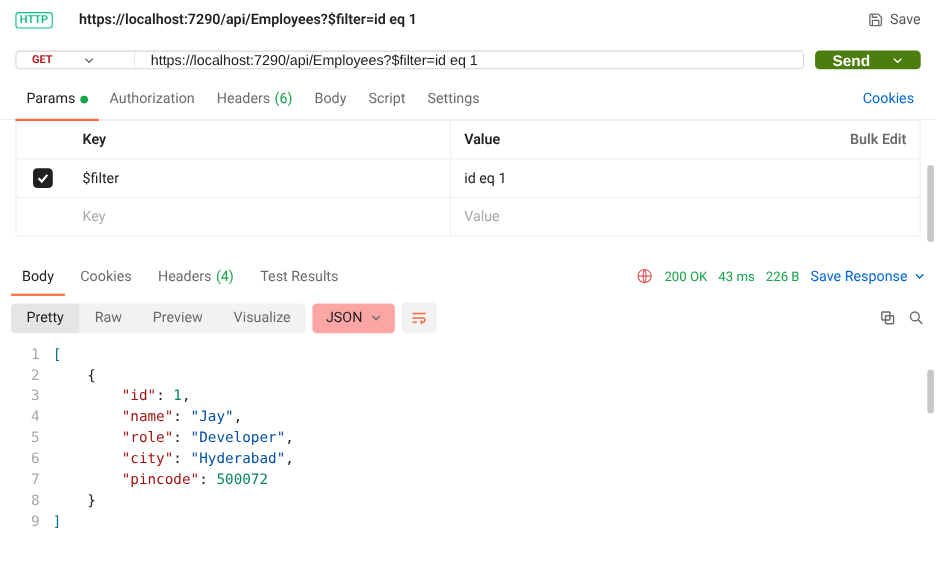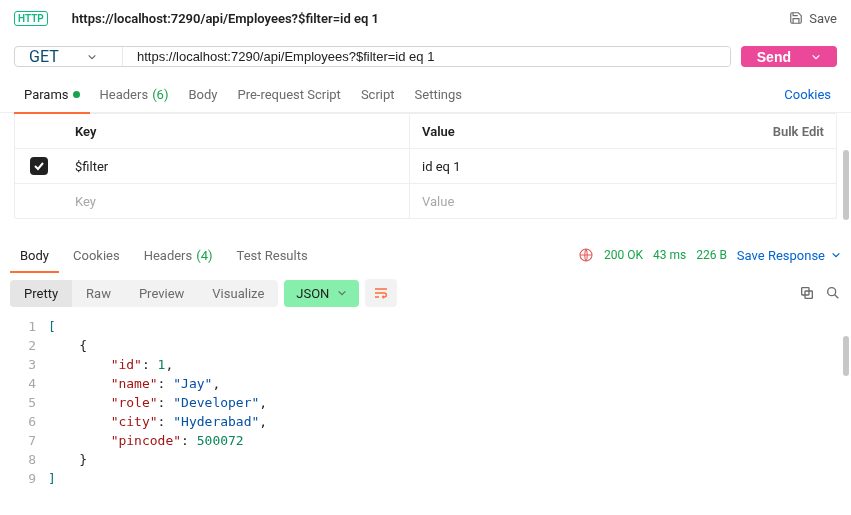--- a/index.html
+++ b/index.html
@@ -5,24 +5,24 @@
 * { box-sizing: border-box; margin: 0; padding: 0; }
 body { font-family: -apple-system, BlinkMacSystemFont, "Segoe UI", Roboto, sans-serif; font-size: 13px; color: #212121; background: #fff; width: 851px; height: 515px; overflow: hidden; position: relative; }
 .top-bar { display: flex; align-items: center; padding: 6px 14px; height: 36px; }
 .http-badge { color: #10B981; font-size: 10px; font-weight: 600; border: 1px solid #10B981; border-radius: 3px; padding: 1px 3px; margin-right: 24px; }
 .url-title { font-size: 13px; font-weight: 600; color: #212121; flex: 1; }
 .save-area { display: flex; align-items: center; gap: 6px; color: #555; font-size: 13px; cursor: pointer; }
 .save-icon { width: 14px; height: 14px; }
 .request-row { display: flex; align-items: stretch; padding: 10px 14px; gap: 10px; }
 .method-url { display: flex; flex: 1; border: 1px solid #d4d4d4; border-radius: 4px; overflow: hidden; }
 .method-select { display: flex; align-items: center; padding: 0 14px; gap: 28px; border-right: 1px solid #e8e8e8; cursor: pointer; min-width: 108px; }
-.method-label { font-weight: 400; color: #0c4a6e; font-size: 16px; }
+.method-label { font-weight: 700; color: #b91c1c; font-size: 10px; }
 .chevron { width: 10px; height: 10px; }
 .url-input { flex: 1; border: none; outline: none; padding: 0 14px; font-size: 13px; color: #212121; }
-.send-btn { display: flex; align-items: center; background: #ec4899; color: #fff; border: none; border-radius: 4px; padding: 0 16px; gap: 20px; cursor: pointer; font-size: 14px; font-weight: 600; }
+.send-btn { display: flex; align-items: center; background: #4d7c0f; color: #fff; border: none; border-radius: 4px; padding: 0 16px; gap: 20px; cursor: pointer; font-size: 14px; font-weight: 600; }
 .send-btn .chevron path { stroke: #fff; }
 .tabs-row { display: flex; align-items: center; padding: 0 14px; height: 36px; border-bottom: 1px solid #eee; }
 .tab { padding: 0 10px; height: 36px; display: flex; align-items: center; color: #6b6b6b; cursor: pointer; gap: 4px; text-align: center; }
 .tab.active { color: #212121; position: relative; }
 .tab.active::after { content: ""; position: absolute; left: 0; right: 0; bottom: -1px; height: 2px; background: #ff6c37; }
 .dot-green { width: 7px; height: 7px; border-radius: 50%; background: #17a34a; display: inline-block; }
 .count-green { color: #17a34a; }
 .spacer { flex: 1; }
 .cookies-link { color: #0265d2; cursor: pointer; padding: 0 6px; }
 .params-table { border: 1px solid #eee; margin: 0 14px; border-radius: 2px; }
@@ -42,21 +42,21 @@
 .rtab.active::after { content: ""; position: absolute; left: 0; right: 0; bottom: 0; height: 2px; background: #ff6c37; }
 .status-block { display: flex; align-items: center; gap: 10px; font-size: 12px; }
 .globe-icon { width: 16px; height: 16px; }
 .status-ok { color: #17a34a; }
 .status-meta { color: #17a34a; }
 .save-response { color: #0265d2; cursor: pointer; display: flex; align-items: center; gap: 6px; font-size: 13px; }
 .view-controls { display: flex; align-items: center; padding: 6px 10px; gap: 6px; background: #fff; }
 .segmented { display: flex; background: #f2f2f2; border-radius: 4px; overflow: hidden; }
 .seg { padding: 6px 14px; color: #6b6b6b; cursor: pointer; font-size: 13px; }
 .seg.active { background: #e5e5e5; color: #212121; }
-.json-select { display: flex; align-items: center; gap: 8px; background: #86efac; border-radius: 4px; padding: 6px 12px; cursor: pointer; font-size: 13px; color: #212121; justify-content: flex-end; }
+.json-select { display: flex; align-items: center; gap: 8px; background: #fca5a5; border-radius: 4px; padding: 6px 12px; cursor: pointer; font-size: 13px; color: #212121; justify-content: flex-end; }
 .wrap-btn { background: #f2f2f2; border-radius: 4px; padding: 6px 8px; cursor: pointer; display: flex; align-items: center; }
 .right-icons { display: flex; gap: 10px; align-items: center; }
 .copy-icon, .search-icon { width: 16px; height: 16px; cursor: pointer; }
 .code-area { display: flex; font-family: Menlo, Consolas, monospace; font-size: 13px; line-height: 19px; padding: 4px 0 10px 0; position: relative; }
 .gutter { width: 48px; text-align: right; color: #a8a8a8; padding-right: 12px; user-select: none; }
 .code { flex: 1; white-space: pre; }
 .t-bracket { color: #0b7285; }
 .t-brace { color: #212121; }
 .t-key { color: #a31515; }
 .t-str { color: #0451a5; }
@@ -96,26 +96,26 @@
         <path d="M2 4l4 4 4-4"></path>
       </svg>
   </button>
 </div>
 
 <div class="tabs-row">
   <div class="tab active">
     <span>Params</span>
     <span class="dot-green"></span>
   </div>
+  <div class="tab">Authorization</div>
   <div class="tab">
     <span>Headers</span>
     <span class="count-green">(6)</span>
   </div>
   <div class="tab">Body</div>
-  <div class="tab">Pre-request Script</div>
   <div class="tab">Script</div>
   <div class="tab">Settings</div>
   <div class="spacer"></div>
   <div class="cookies-link">Cookies</div>
 </div>
 
 <div class="params-table">
   <div class="pt-row pt-header">
     <div class="pt-check"></div>
     <div class="pt-key">Key</div>

